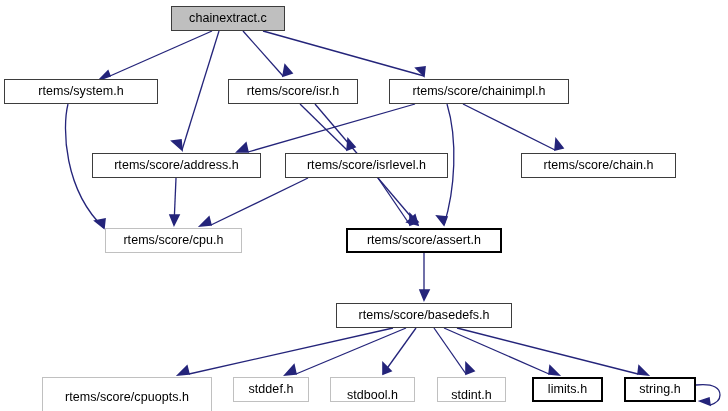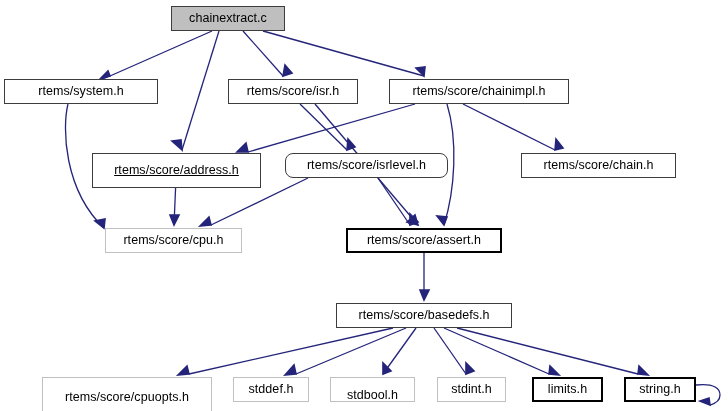--- a/index.html
+++ b/index.html
@@ -105,24 +105,24 @@
     </div>
     <div class="graph-node border-dark" style="left: 4px; top: 79px; width: 154px; height: 25px;">
       <span class="node-label">rtems/system.h</span>
     </div>
     <div class="graph-node border-dark" style="left: 228px; top: 79px; width: 130px; height: 25px;">
       <span class="node-label">rtems/score/isr.h</span>
     </div>
     <div class="graph-node border-dark" style="left: 389px; top: 79px; width: 180px; height: 25px;">
       <span class="node-label">rtems/score/chainimpl.h</span>
     </div>
-    <div class="graph-node border-dark" style="left: 92px; top: 153px; width: 169px; height: 35px; text-decoration: underline;">
+    <div class="graph-node border-dark" style="left: 92px; top: 153px; width: 169px; height: 25px;">
       <span class="node-label">rtems/score/address.h</span>
     </div>
-    <div class="graph-node border-dark" style="left: 285px; top: 153px; width: 163px; height: 25px; border-radius: 8px;">
+    <div class="graph-node border-dark" style="left: 285px; top: 153px; width: 163px; height: 25px;">
       <span class="node-label">rtems/score/isrlevel.h</span>
     </div>
     <div class="graph-node border-dark" style="left: 521px; top: 153px; width: 155px; height: 25px;">
       <span class="node-label">rtems/score/chain.h</span>
     </div>
     <div class="graph-node " style="left: 105px; top: 228px; width: 137px; height: 25px;">
       <span class="node-label">rtems/score/cpu.h</span>
     </div>
     <div class="graph-node border-black" style="left: 346px; top: 228px; width: 156px; height: 25px;">
       <span class="node-label">rtems/score/assert.h</span>
@@ -132,21 +132,21 @@
     </div>
     <div class="graph-node " style="left: 42px; top: 377px; width: 170px; height: 41px;">
       <span class="node-label">rtems/score/cpuopts.h</span>
     </div>
     <div class="graph-node " style="left: 233px; top: 377px; width: 76px; height: 25px;">
       <span class="node-label">stddef.h</span>
     </div>
     <div class="graph-node " style="left: 330px; top: 377px; width: 85px; height: 25px; align-items: flex-end;">
       <span class="node-label">stdbool.h</span>
     </div>
-    <div class="graph-node " style="left: 437px; top: 377px; width: 69px; height: 25px;">
+    <div class="graph-node " style="left: 437px; top: 377px; width: 69px; height: 25px; align-items: flex-end;">
       <span class="node-label">stdint.h</span>
     </div>
     <div class="graph-node border-black" style="left: 532px; top: 377px; width: 71px; height: 25px;">
       <span class="node-label">limits.h</span>
     </div>
     <div class="graph-node border-black" style="left: 624px; top: 377px; width: 72px; height: 25px;">
       <span class="node-label">string.h</span>
     </div>
   </div>
 

